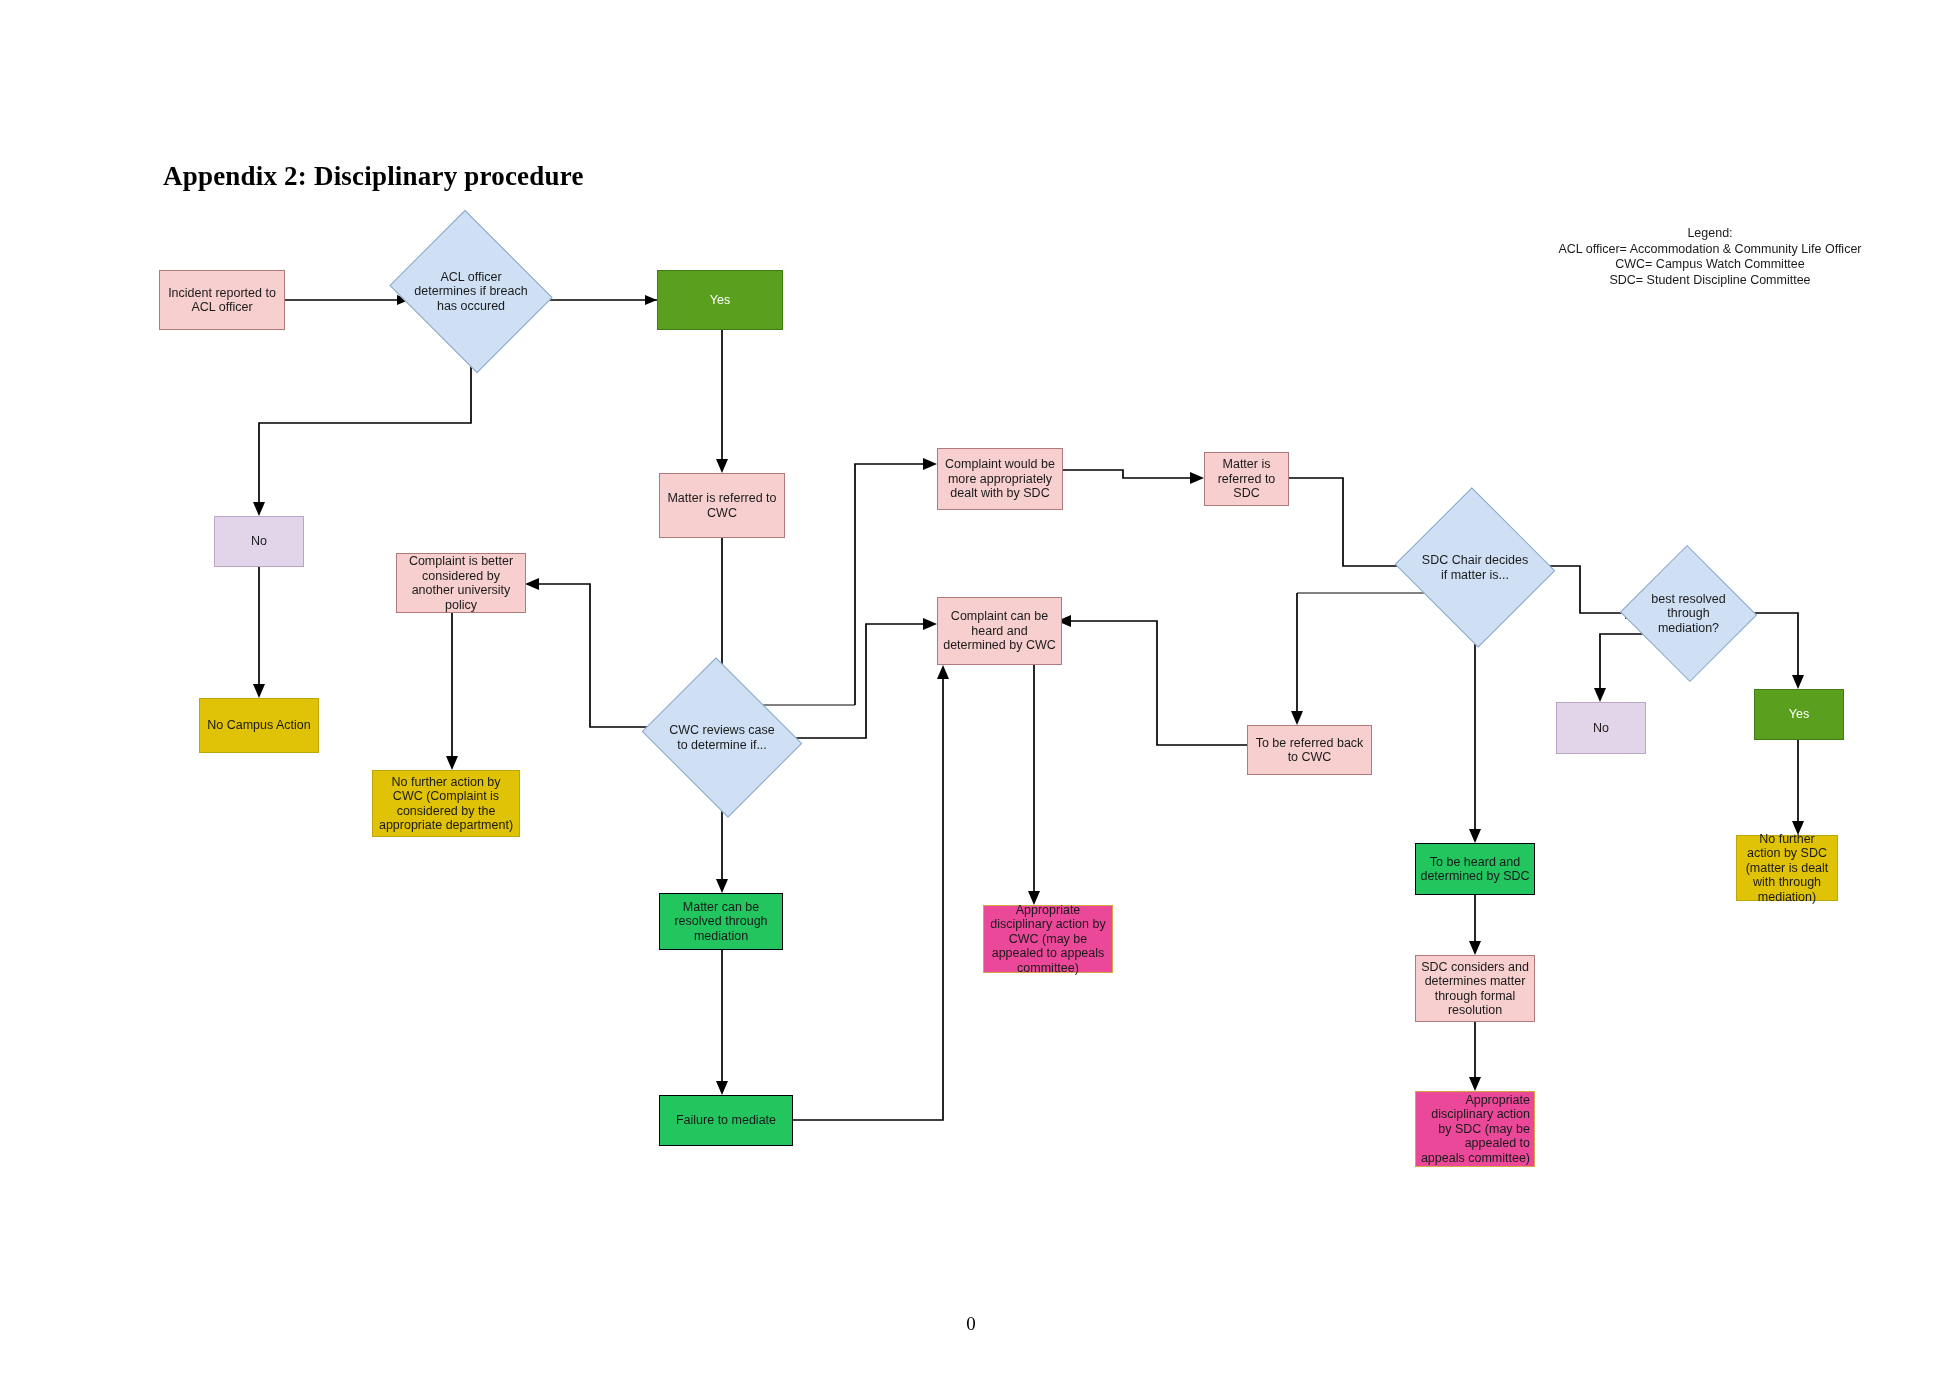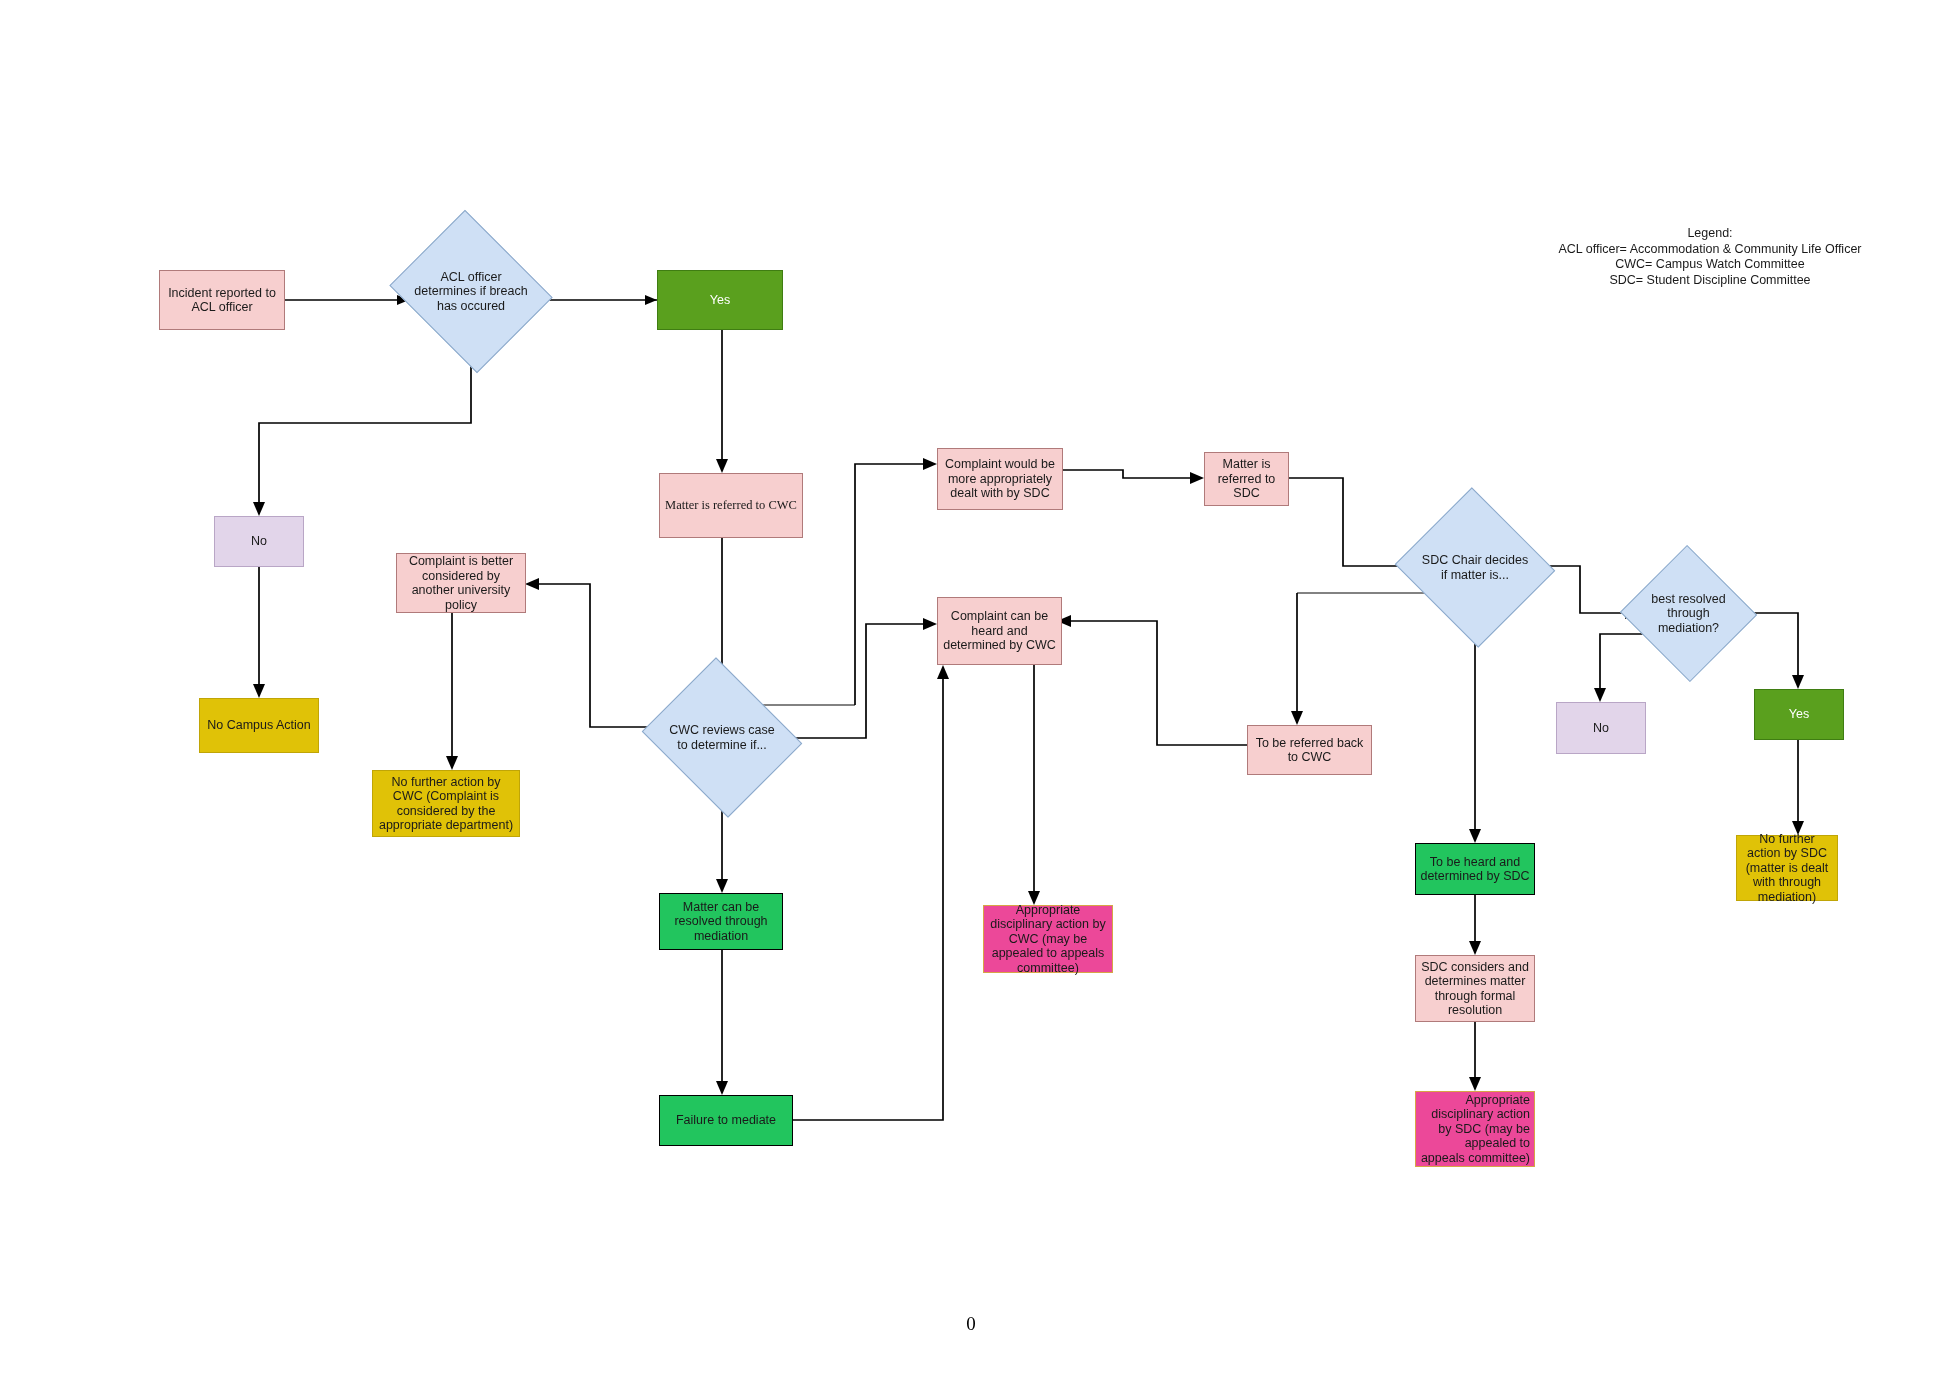--- a/index.html
+++ b/index.html
@@ -128,20 +128,21 @@
   #wires path.grey {
     stroke: #595959;
   }
   #wires polygon { fill: #000000; }
 </style>
 </head>
 <body>
 
 <div id="page">
 
+  <div id="title">Appendix 2: Disciplinary procedure</div>
 
   <div id="legend">
     <div>Legend:</div>
     <div>ACL officer= Accommodation &amp; Community Life Officer</div>
     <div>CWC= Campus Watch Committee</div>
     <div>SDC= Student Discipline Committee</div>
   </div>
 
   <svg id="wires" viewBox="0 0 1942 1373">
 
@@ -237,21 +238,21 @@
   </div>
 
   <div class="node rect purple" style="left:214px; top:516px; width:90px; height:51px;">
     <span>No</span>
   </div>
 
   <div class="node rect yellow" style="left:199px; top:698px; width:120px; height:55px;">
     <span>No Campus Action</span>
   </div>
 
-  <div class="node rect" style="left:659px; top:473px; width:144px; height:65px;font-family:Liberation Serif, serif;">
+  <div class="node rect" style="left:659px; top:473px; width:126px; height:65px;">
     <span>Matter is referred to CWC</span>
   </div>
 
   <div class="node diamond" style="left:661px; top:685px; width:122px; height:105px;">
     <span class="dshape"></span>
     <span class="dlabel">CWC reviews case to determine if...</span>
   </div>
 
   <div class="node rect" style="left:396px; top:553px; width:130px; height:60px;">
     <span>Complaint is better considered by another university policy</span>

